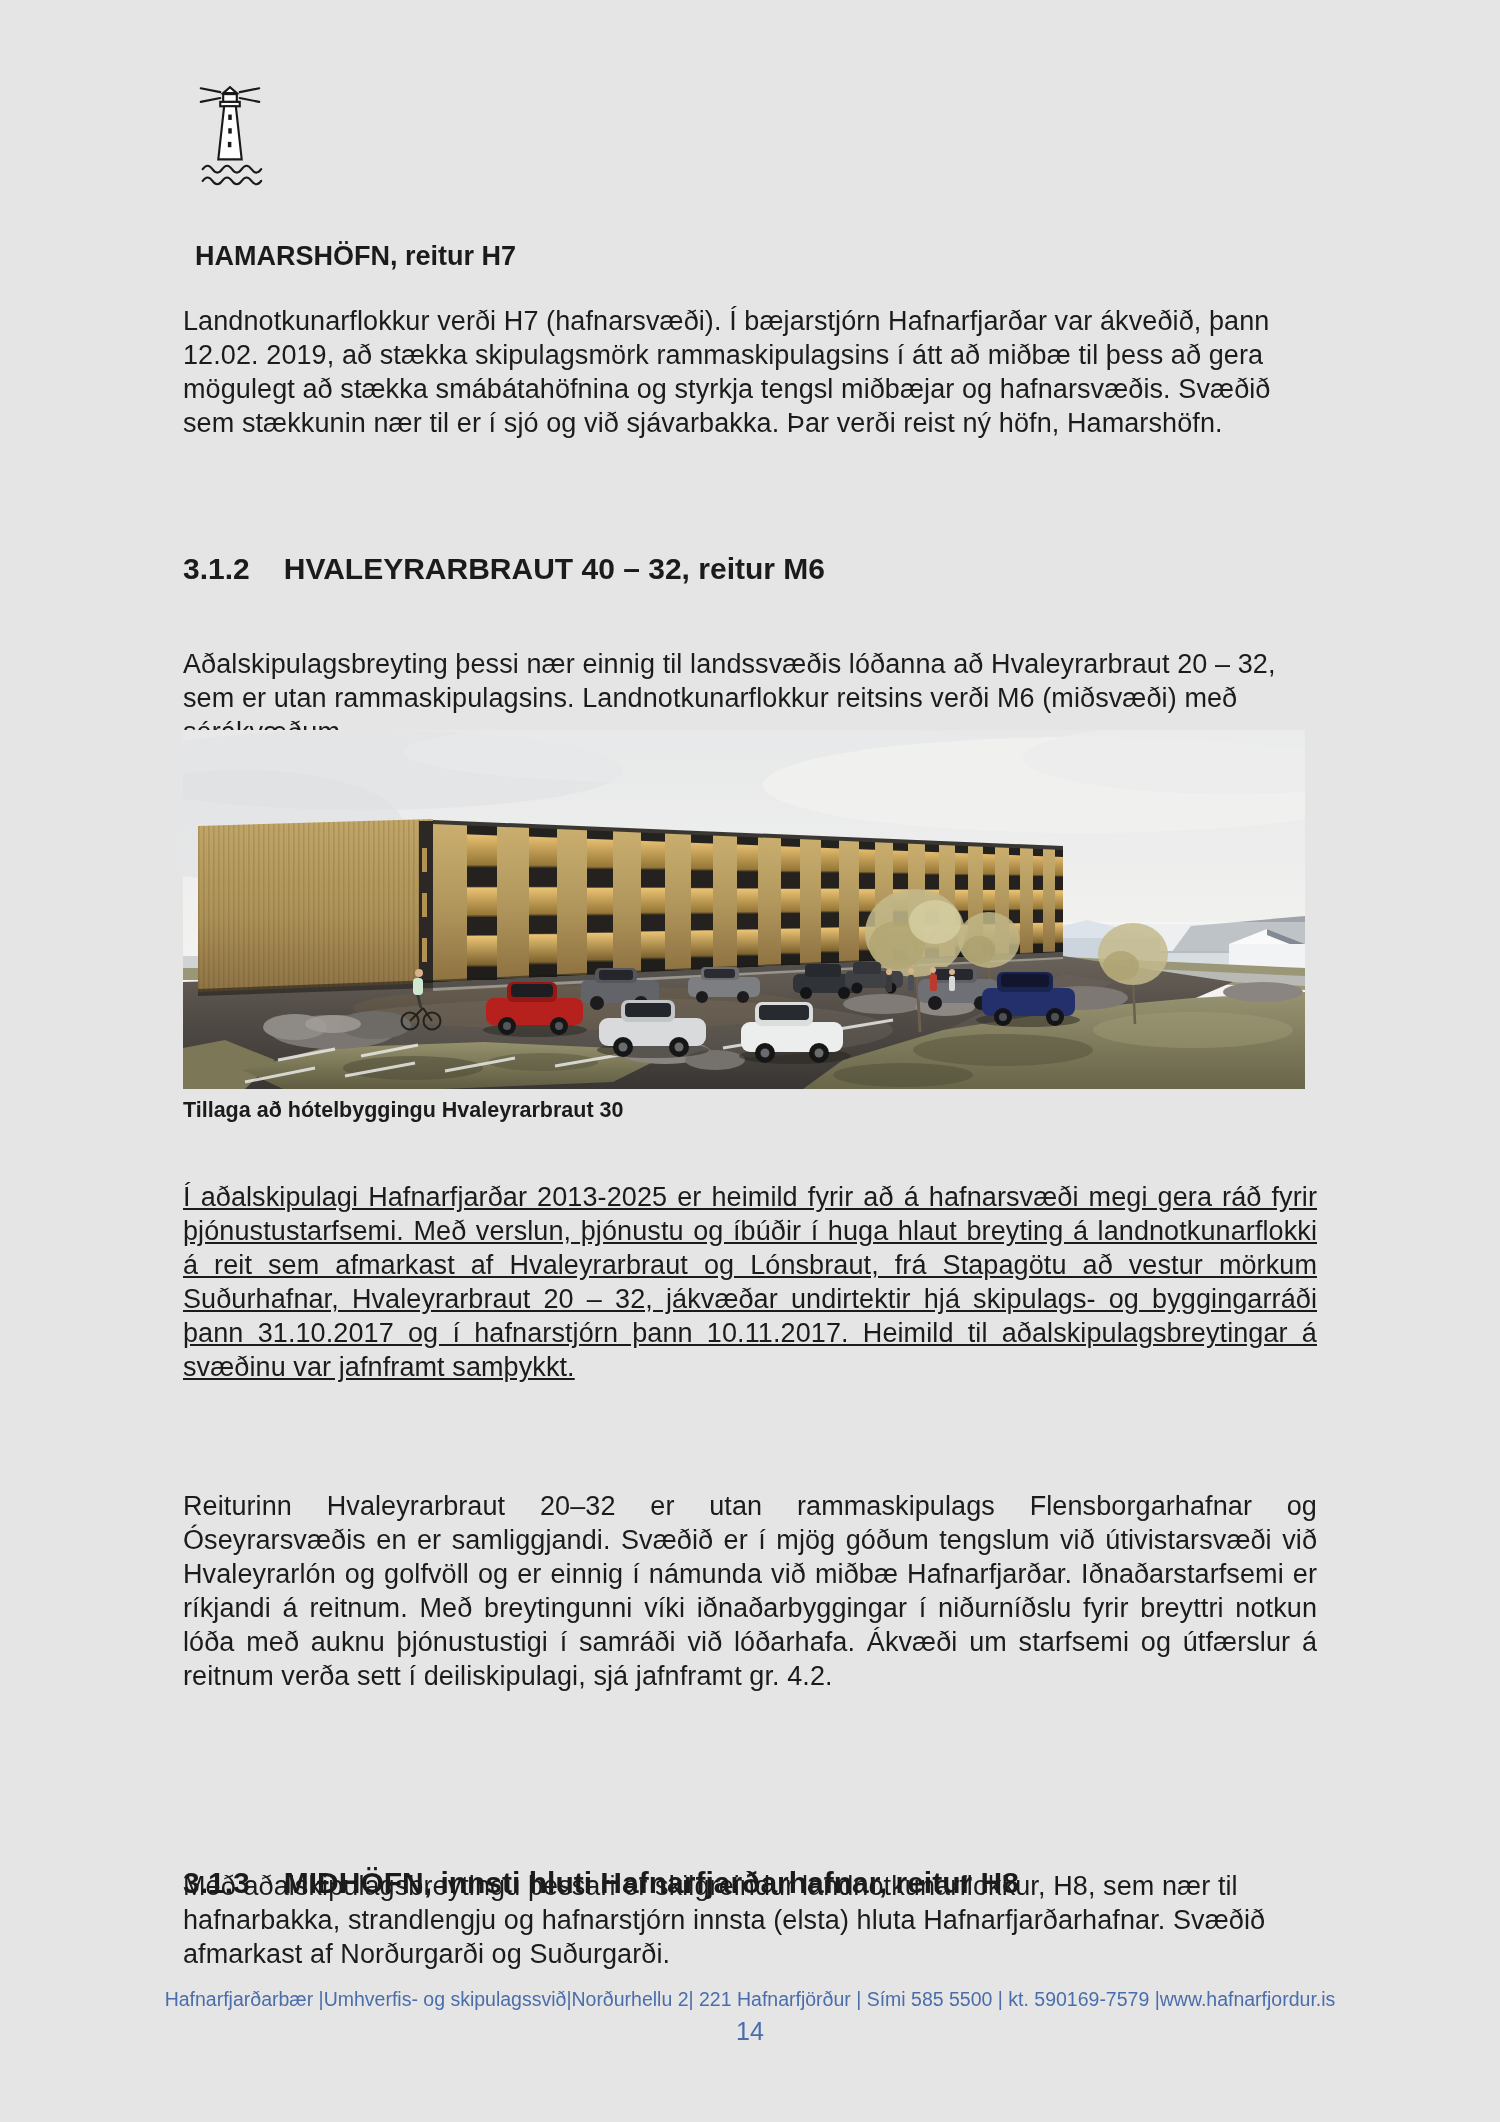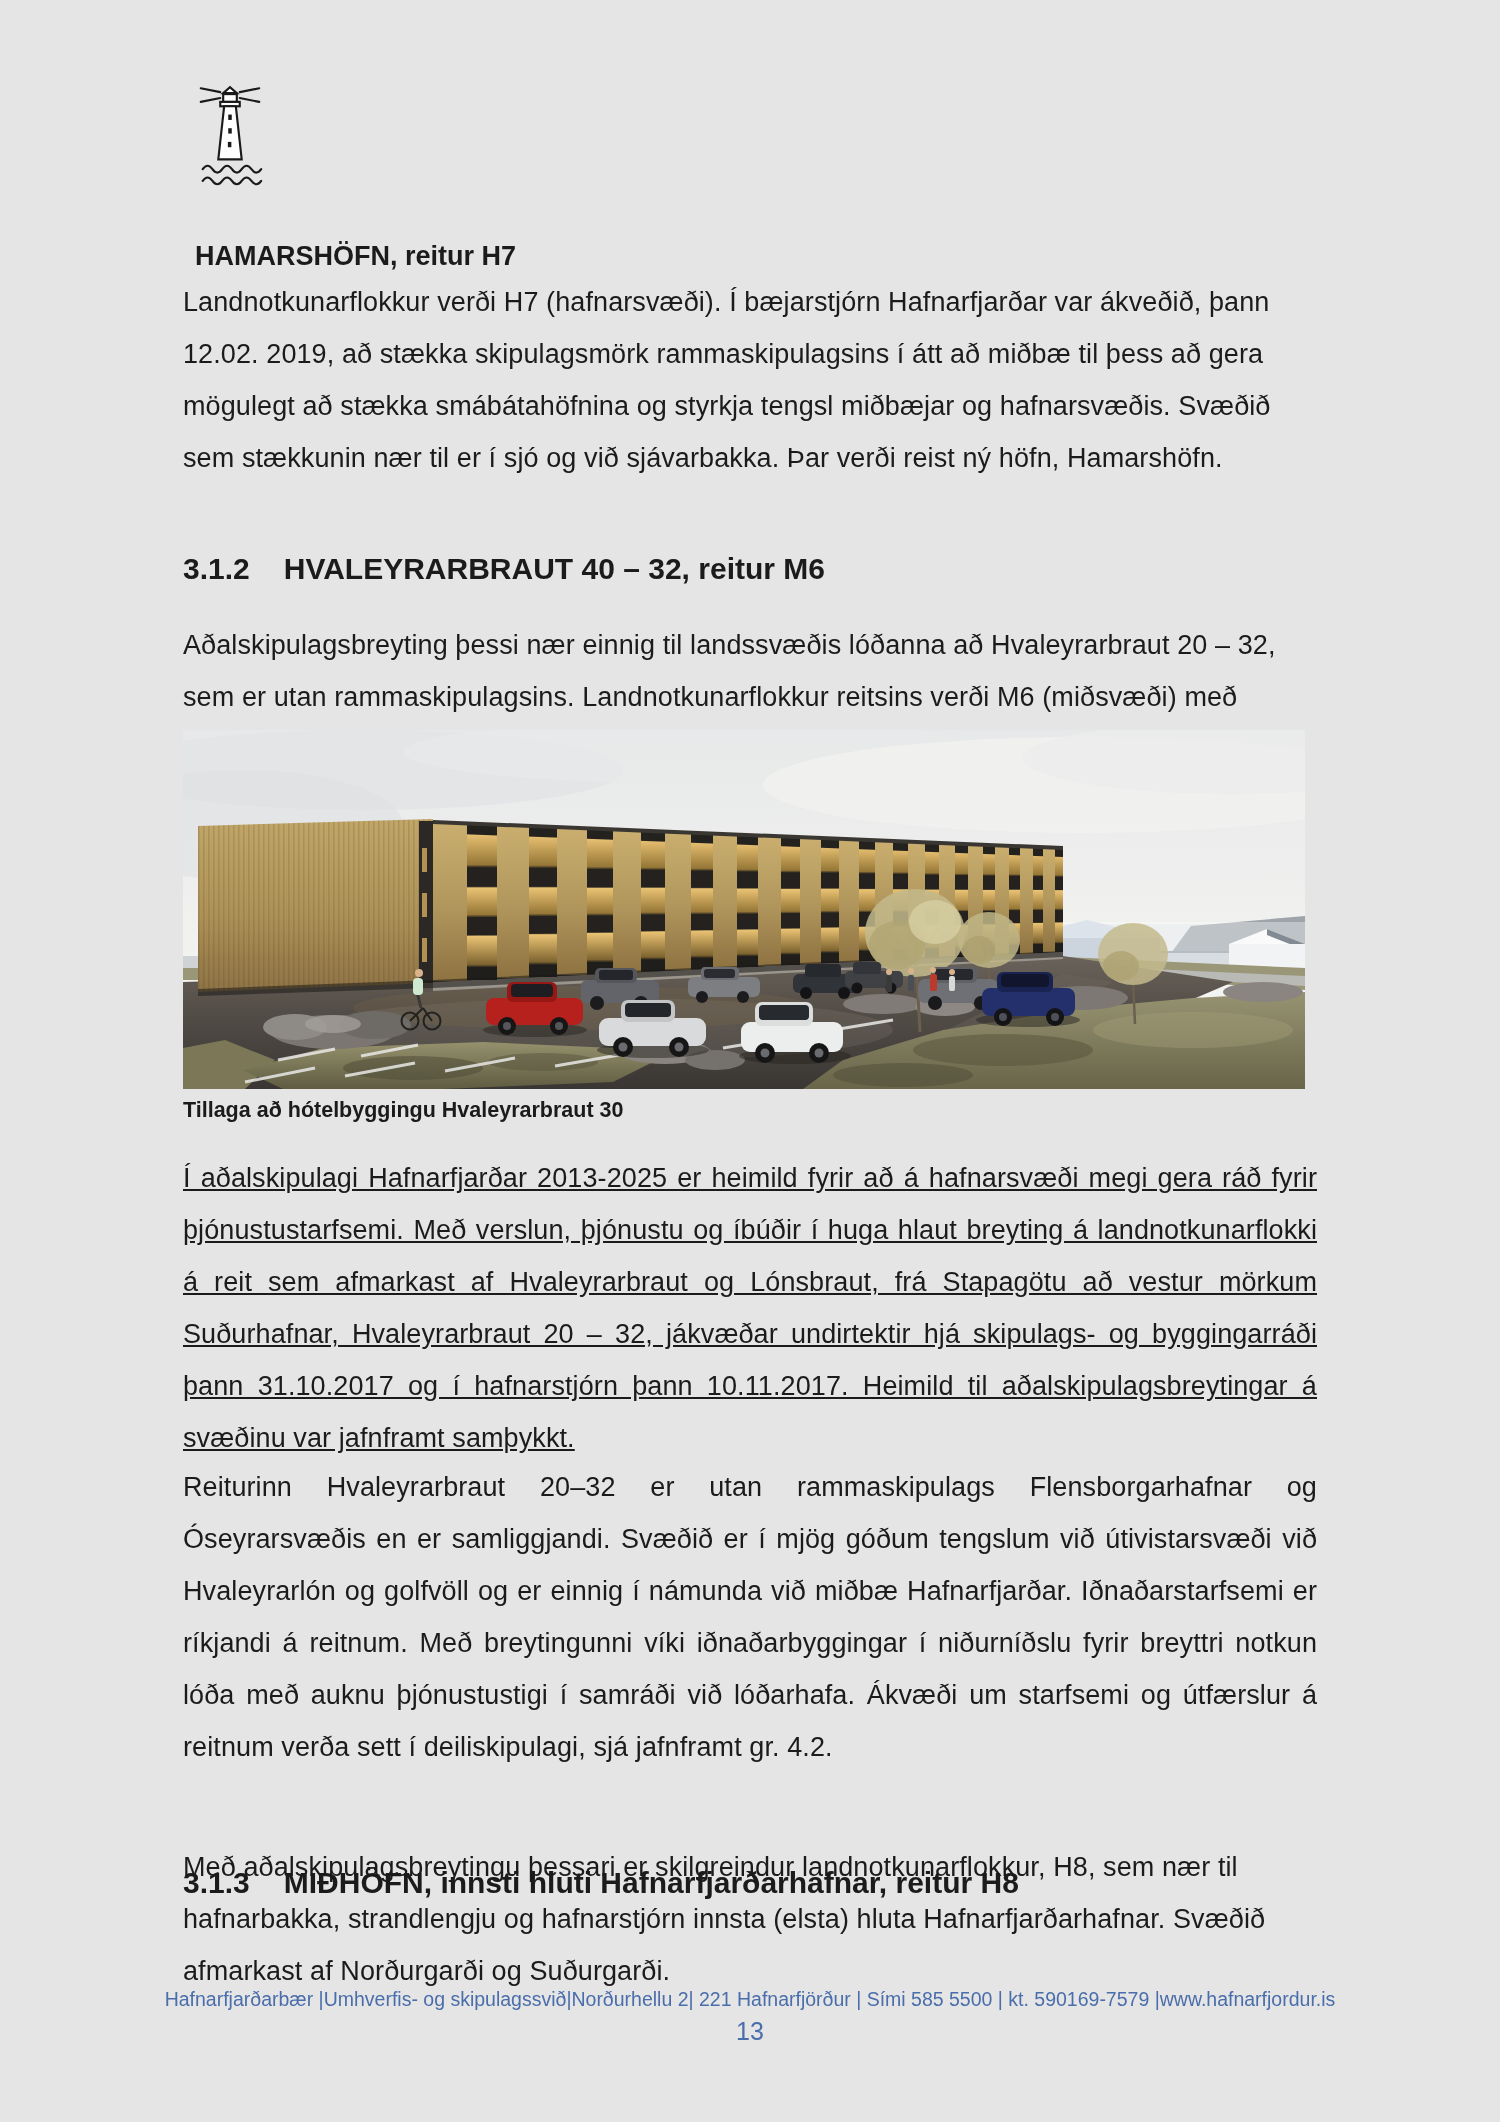--- a/index.html
+++ b/index.html
@@ -13,22 +13,23 @@
     overflow:hidden;
   }
   .abs{position:absolute;}
   .logo{left:191px;top:82px;width:78px;height:110px;}
   .h7-heading{
     left:195px;top:238px;width:1120px;
     font-size:27px;font-weight:bold;line-height:36px;
   }
   .body-text{
     left:183px;width:1134px;
-    font-size:27px;line-height:52px;
+    font-size:27px;line-height:34px;
     letter-spacing:0.1px;
+    margin-top:28px;
   }
   .just{text-align:justify;text-justify:inter-word;}
   .p-h7{top:276px;}
   .sec-heading{
     left:183px;width:1180px;
     font-size:30px;font-weight:bold;line-height:40px;
     white-space:nowrap;
   }
   .sec-312{top:549px;}
   .sec-313{top:1863px;}
@@ -384,15 +385,15 @@
 
   <div class="abs body-text just p-master">Í aðalskipulagi Hafnarfjarðar 2013-2025 er heimild fyrir að á hafnarsvæði megi gera ráð fyrir þjónustustarfsemi. Með verslun, þjónustu og íbúðir í huga hlaut breyting á landnotkunarflokki á reit sem afmarkast af Hvaleyrarbraut og Lónsbraut, frá Stapagötu að vestur mörkum Suðurhafnar, Hvaleyrarbraut 20 – 32,  jákvæðar undirtektir hjá skipulags- og byggingarráði þann 31.10.2017 og í hafnarstjórn þann 10.11.2017. Heimild til aðalskipulagsbreytingar á svæðinu var jafnframt samþykkt.</div>
   <div class="abs body-text just p-area">Reiturinn Hvaleyrarbraut 20–32 er utan rammaskipulags Flensborgarhafnar og Óseyrarsvæðis en er samliggjandi. Svæðið er í mjög góðum tengslum við útivistarsvæði við Hvaleyrarlón og golfvöll og er einnig í námunda við miðbæ Hafnarfjarðar. Iðnaðarstarfsemi er ríkjandi á reitnum. Með breytingunni víki iðnaðarbyggingar í niðurníðslu fyrir breyttri notkun lóða með auknu þjónustustigi í samráði við lóðarhafa. Ákvæði um starfsemi og útfærslur á reitnum verða sett í deiliskipulagi, sjá jafnframt gr. 4.2.</div>
 
   <div class="abs sec-heading sec-313">
     <span class="sec-num">3.1.3</span><span>MIÐHÖFN, innsti hluti Hafnarfjarðarhafnar, reitur H8</span>
   </div>
   <div class="abs body-text p-313">Með aðalskipulagsbreytingu þessari er skilgreindur landnotkunarflokkur, H8, sem nær til hafnarbakka, strandlengju og hafnarstjórn innsta (elsta) hluta Hafnarfjarðarhafnar. Svæðið afmarkast af Norðurgarði og Suðurgarði.</div>
 
   <div class="abs footer">Hafnarfjarðarbær |Umhverfis- og skipulagssvið|Norðurhellu 2| 221 Hafnarfjörður  |  Sími 585 5500 | kt. 590169-7579 |www.hafnarfjordur.is</div>
-  <div class="abs page-num">13</div>
+  <div class="abs page-num">14</div>
 
 </div>
 
 </body></html>

